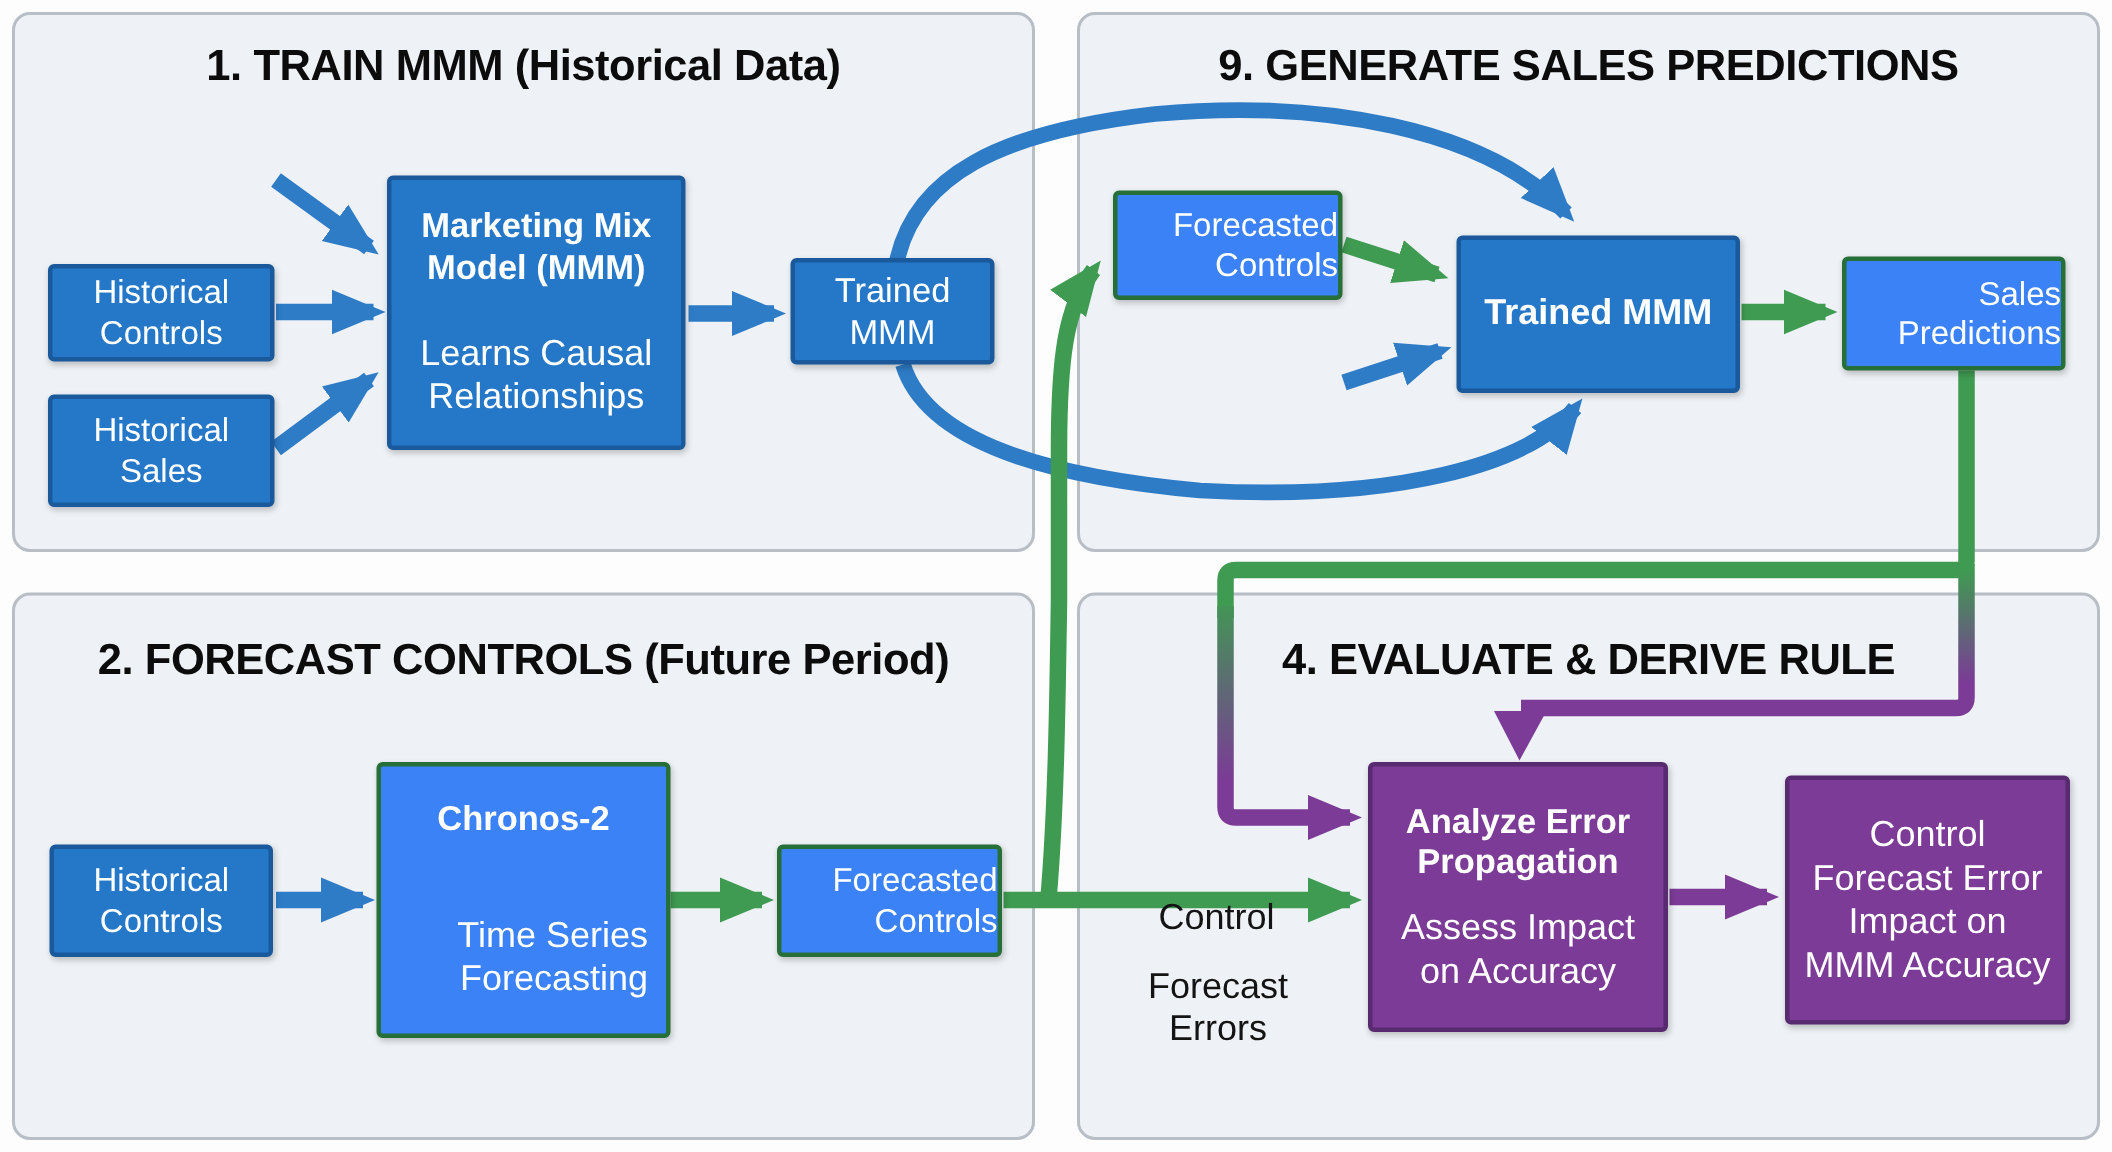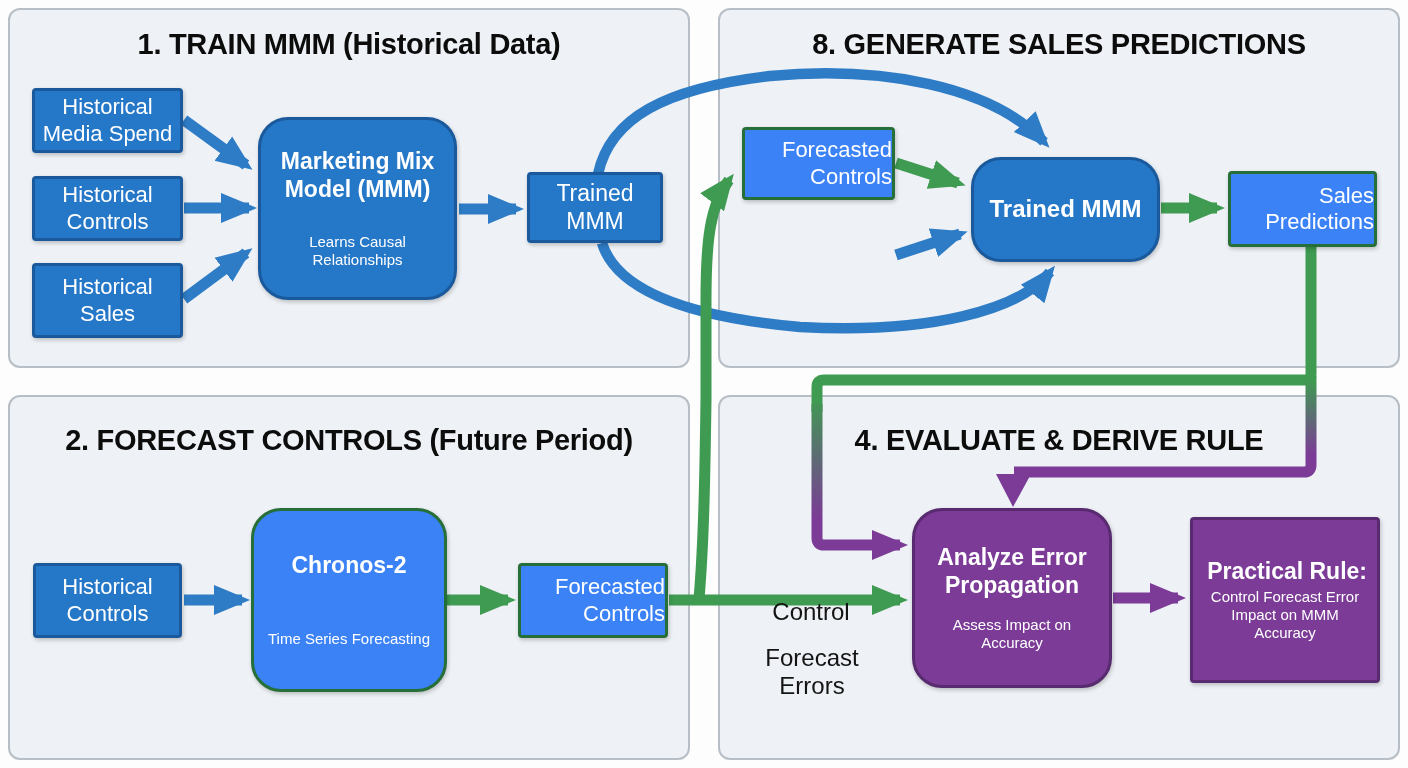--- a/index.html
+++ b/index.html
@@ -20,23 +20,23 @@
   .node{
     position:absolute;z-index:3;display:flex;flex-direction:column;
     align-items:center;justify-content:center;text-align:center;
     color:#ffffff;box-sizing:border-box;line-height:1.2;font-size:22px;
     box-shadow:1px 2px 4px rgba(0,0,0,0.22);
   }
   .blue{background:#2577c8;border:3.5px solid #1a5a9c;}
   .green{background:#3b82f6;border:3.5px solid #266f38;text-align:right;}
   .purple{background:#7b3b96;border:3.5px solid #582a70;align-items:flex-end;}
   .rect{border-radius:4px;}
-  .round{border-radius:30px;}
+  .round{border-radius:4px;}
   .nt{font-weight:700;font-size:23px;}
-  .ns{font-size:15px;}
+  .ns{font-size:24px;}
   .gap30{margin-top:30px;}
   .gap34{margin-top:50px;}
   .gap16{margin-top:16px;}
   .gap0{margin-top:2px;}
   .bold24{font-weight:700;font-size:24px;}
   .edge-label{
     position:absolute;z-index:2;color:#141414;text-align:center;
     font-size:24px;line-height:1.15;margin-top:36px;
   }
 </style>
@@ -44,21 +44,21 @@
 <body>
 
 <div class="canvas">
 
   <div class="panel" style="left:8px;top:8px;width:682px;height:360px"></div>
   <div class="panel" style="left:718px;top:8px;width:682px;height:360px"></div>
   <div class="panel" style="left:8px;top:395px;width:682px;height:365px"></div>
   <div class="panel" style="left:718px;top:395px;width:682px;height:365px"></div>
 
   <div class="qtitle" style="left:8px;top:28px;width:682px">1. TRAIN MMM (Historical Data)</div>
-  <div class="qtitle" style="left:718px;top:28px;width:682px">8. GENERATE SALES PREDICTIONS</div>
+  <div class="qtitle" style="left:718px;top:28px;width:682px">9. GENERATE SALES PREDICTIONS</div>
   <div class="qtitle" style="left:8px;top:424px;width:682px">2. FORECAST CONTROLS (Future Period)</div>
   <div class="qtitle" style="left:718px;top:424px;width:682px">4. EVALUATE &amp; DERIVE RULE</div>
 
   <svg class="arrows" width="1408" height="768" viewBox="0 0 1408 768">
     <defs>
       <marker id="mb" markerUnits="userSpaceOnUse" markerWidth="40" markerHeight="36" refX="28" refY="17" orient="auto">
         <path d="M0,2 L36,17 L0,32 z" fill="#2e7cc6"></path>
       </marker>
       <marker id="mg" markerUnits="userSpaceOnUse" markerWidth="40" markerHeight="36" refX="28" refY="17" orient="auto">
         <path d="M0,2 L36,17 L0,32 z" fill="#3f9b51"></path>
@@ -96,23 +96,20 @@
 
       <path d="M 1311,247 L 1311,374 Q 1311,380 1304,380 L 824,380 Q 817,380 817,387 L 817,412" stroke="#3f9b51" stroke-width="11"></path>
       <path d="M 817,404 L 817,538 Q 817,545 824,545 L 900,545" stroke="url(#gradLeft)" stroke-width="11" marker-end="url(#mp)"></path>
       <path d="M 1311,376 L 1311,465 Q 1311,472 1304,472 L 1014,472" stroke="url(#gradRight)" stroke-width="11"></path>
       <polygon points="996,474 1031,474 1013,507" fill="#7b3b96" stroke="none"></polygon>
 
       <path d="M 1113,598 L 1178,598" stroke="#7b3b96" stroke-width="11" marker-end="url(#mp)"></path>
     </g>
   </svg>
 
-  <div class="node blue rect" style="left:32px;top:88px;width:151px;height:65px">
-    <span>Historical Media Spend</span>
-  </div>
   <div class="node blue rect" style="left:32px;top:176px;width:151px;height:65px">
     <span>Historical Controls</span>
   </div>
   <div class="node blue rect" style="left:32px;top:263px;width:151px;height:75px">
     <span>Historical Sales</span>
   </div>
   <div class="node blue round" style="left:258px;top:117px;width:199px;height:183px;padding:0 12px">
     <div class="nt">Marketing Mix Model (MMM)</div>
     <div class="ns gap30">Learns Causal Relationships</div>
   </div>
@@ -139,20 +136,19 @@
   </div>
   <div class="node green rect" style="left:1228px;top:171px;width:149px;height:76px">
     <span>Sales Predictions</span>
   </div>
 
   <div class="node purple round" style="left:912px;top:508px;width:200px;height:180px;padding:0 10px">
     <div class="nt">Analyze Error Propagation</div>
     <div class="ns gap16">Assess Impact on Accuracy</div>
   </div>
   <div class="node purple rect" style="left:1190px;top:517px;width:190px;height:166px;padding:0 10px">
-    <div class="nt">Practical Rule:</div>
     <div class="ns gap0">Control Forecast Error Impact on MMM Accuracy</div>
   </div>
 
   <div class="edge-label" style="left:746px;top:562px;width:130px">Control</div>
   <div class="edge-label" style="left:756px;top:608px;width:112px">Forecast Errors</div>
 
 </div>
 
 </body></html>

